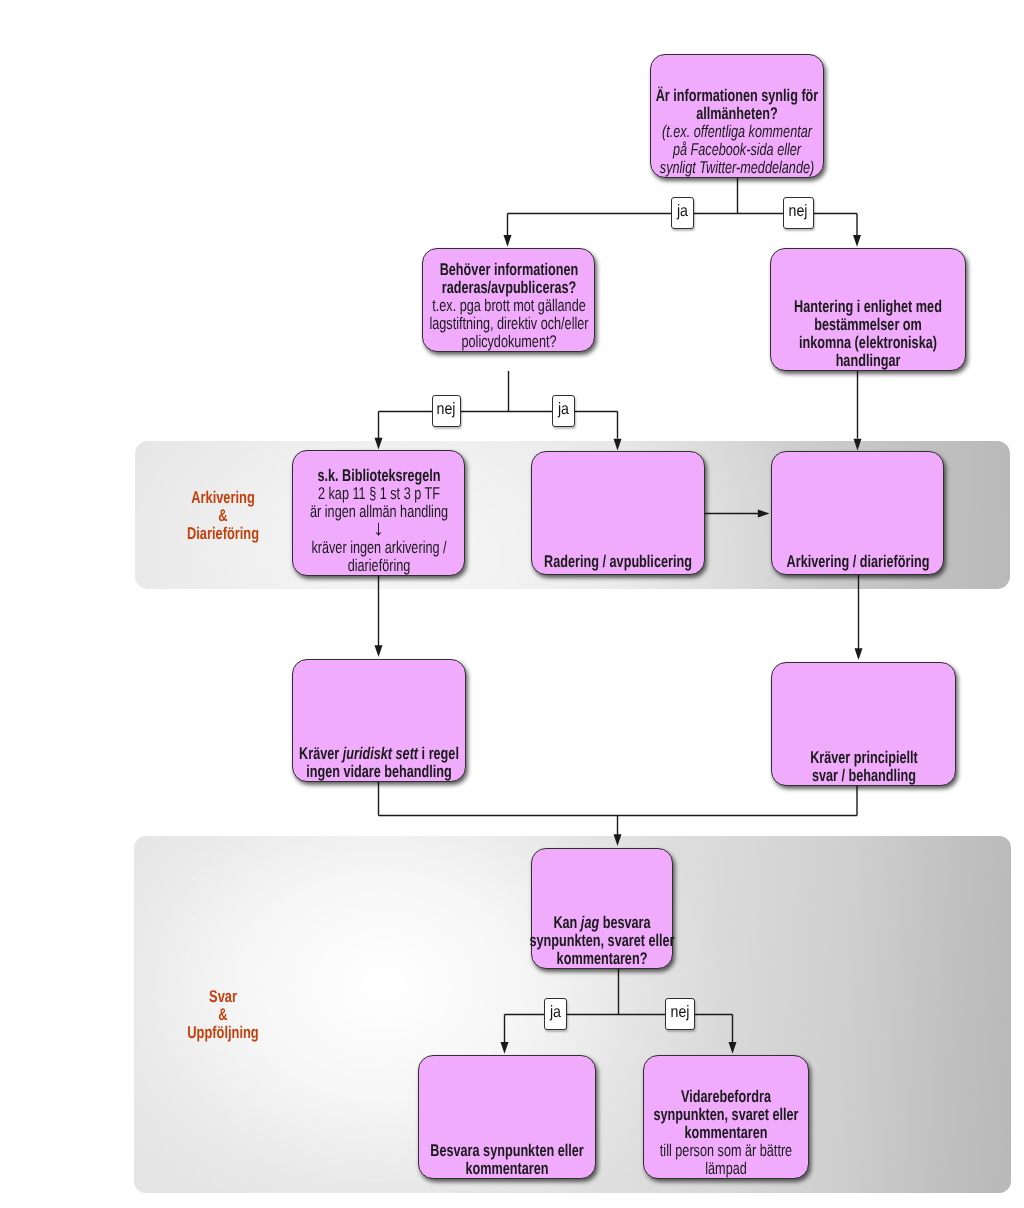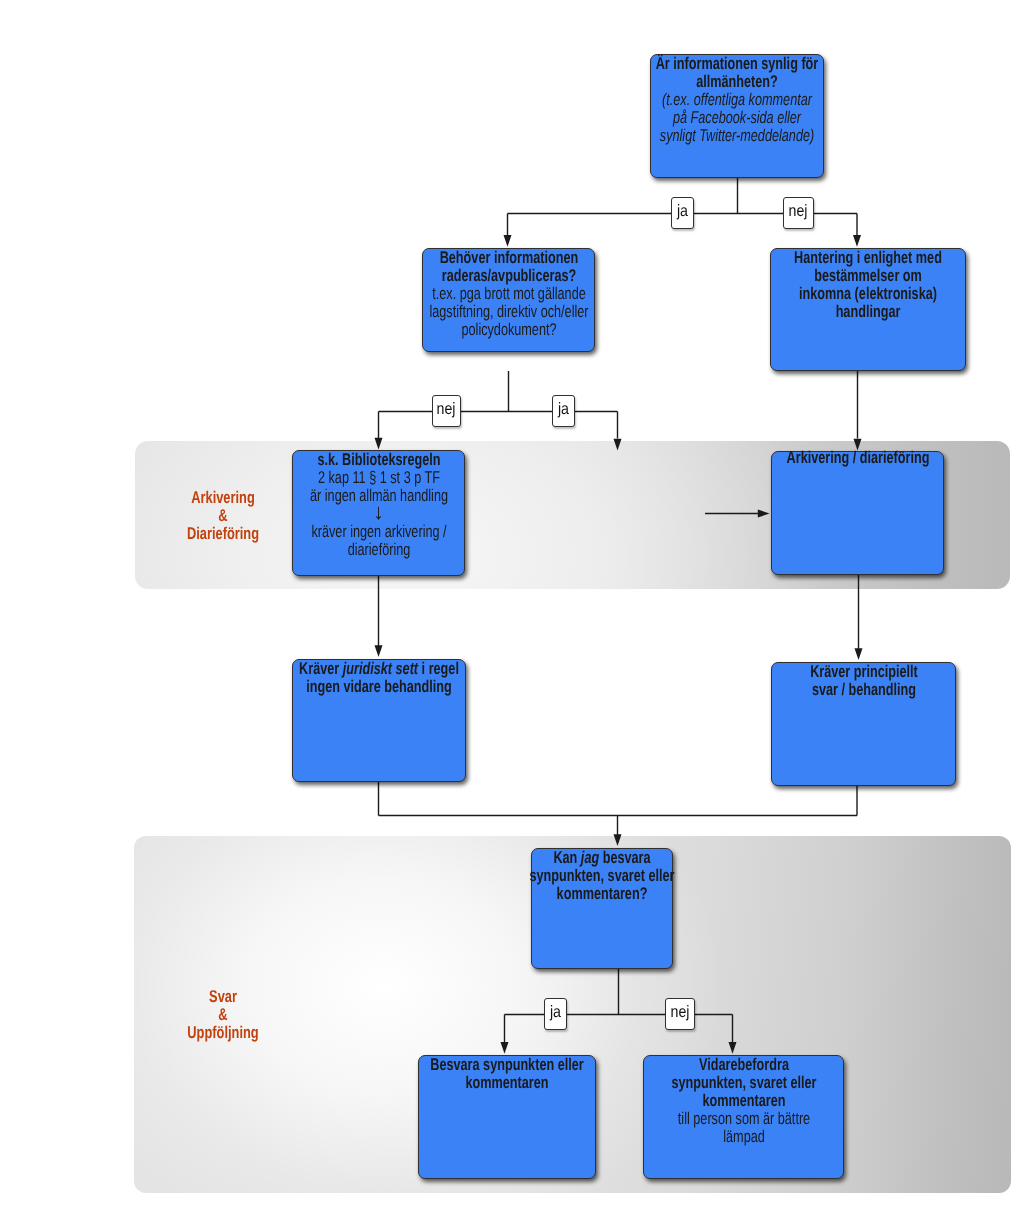--- a/index.html
+++ b/index.html
@@ -30,23 +30,23 @@
                   font-size:17px;line-height:17.8px;
                   transform:scaleX(.755);transform-origin:center center;}
   .bl1{left:143px;top:489px;width:160px;}
   .bl2{left:143px;top:988px;width:160px;}
 
   
   svg#wires{position:absolute;left:0;top:0;width:1024px;height:1208px;z-index:2;
             pointer-events:none;}
 
   
-  .node{position:absolute;background:#3b82f6;border:1.6px solid #303030;border-radius:7px;
+  .node{position:absolute;background:#f0abfc;border:1.6px solid #303030;border-radius:15px;
         box-sizing:border-box;z-index:4;
-        display:flex;align-items:flex-start;justify-content:center;
+        display:flex;align-items:flex-end;justify-content:center;
         box-shadow:2px 3px 4px rgba(0,0,0,0.62);}
   .node .body{width:100%;text-align:center;position:relative;top:-0.5px;}
   .node.n-radering .body,.node.n-arkivering .body{top:-3px;}
   .node .lw{display:block;width:100%;height:18px;position:relative;}
   .node .ln{display:inline-block;white-space:nowrap;
             position:absolute;left:50%;top:0;
             font-size:17px;line-height:18px;
             transform:translateX(-50%) scaleX(.745);}
   .ln.b{font-weight:bold;}
   .ln.n{font-weight:normal;}
@@ -194,20 +194,27 @@
           <span class="ln a">↓</span>
         </span>
       <span class="lw">
           <span class="ln n">kräver ingen arkivering /</span>
         </span>
       <span class="lw">
           <span class="ln n">diarieföring</span>
         </span>
     </div>
   </div>
+  <div class="node n-radering" style="left:531px;top:451px;width:174px;height:124px">
+    <div class="body">
+      <span class="lw">
+          <span class="ln b">Radering / avpublicering</span>
+        </span>
+    </div>
+  </div>
   <div class="node n-arkivering" style="left:771px;top:451px;width:173px;height:124px">
     <div class="body">
       <span class="lw">
           <span class="ln b">Arkivering / diarieföring</span>
         </span>
     </div>
   </div>
   <div class="node n-juridiskt" style="left:292px;top:659px;width:174px;height:123px">
     <div class="body">
       <span class="lw">
@@ -244,21 +251,21 @@
   <div class="node n-besvara" style="left:418px;top:1055px;width:178px;height:124px">
     <div class="body">
       <span class="lw">
           <span class="ln b">Besvara synpunkten eller</span>
         </span>
       <span class="lw">
           <span class="ln b">kommentaren</span>
         </span>
     </div>
   </div>
-  <div class="node n-vidare" style="left:643px;top:1055px;width:201px;height:124px">
+  <div class="node n-vidare" style="left:643px;top:1055px;width:166px;height:124px">
     <div class="body">
       <span class="lw">
           <span class="ln b">Vidarebefordra</span>
         </span>
       <span class="lw">
           <span class="ln b">synpunkten, svaret eller</span>
         </span>
       <span class="lw">
           <span class="ln b">kommentaren</span>
         </span>

